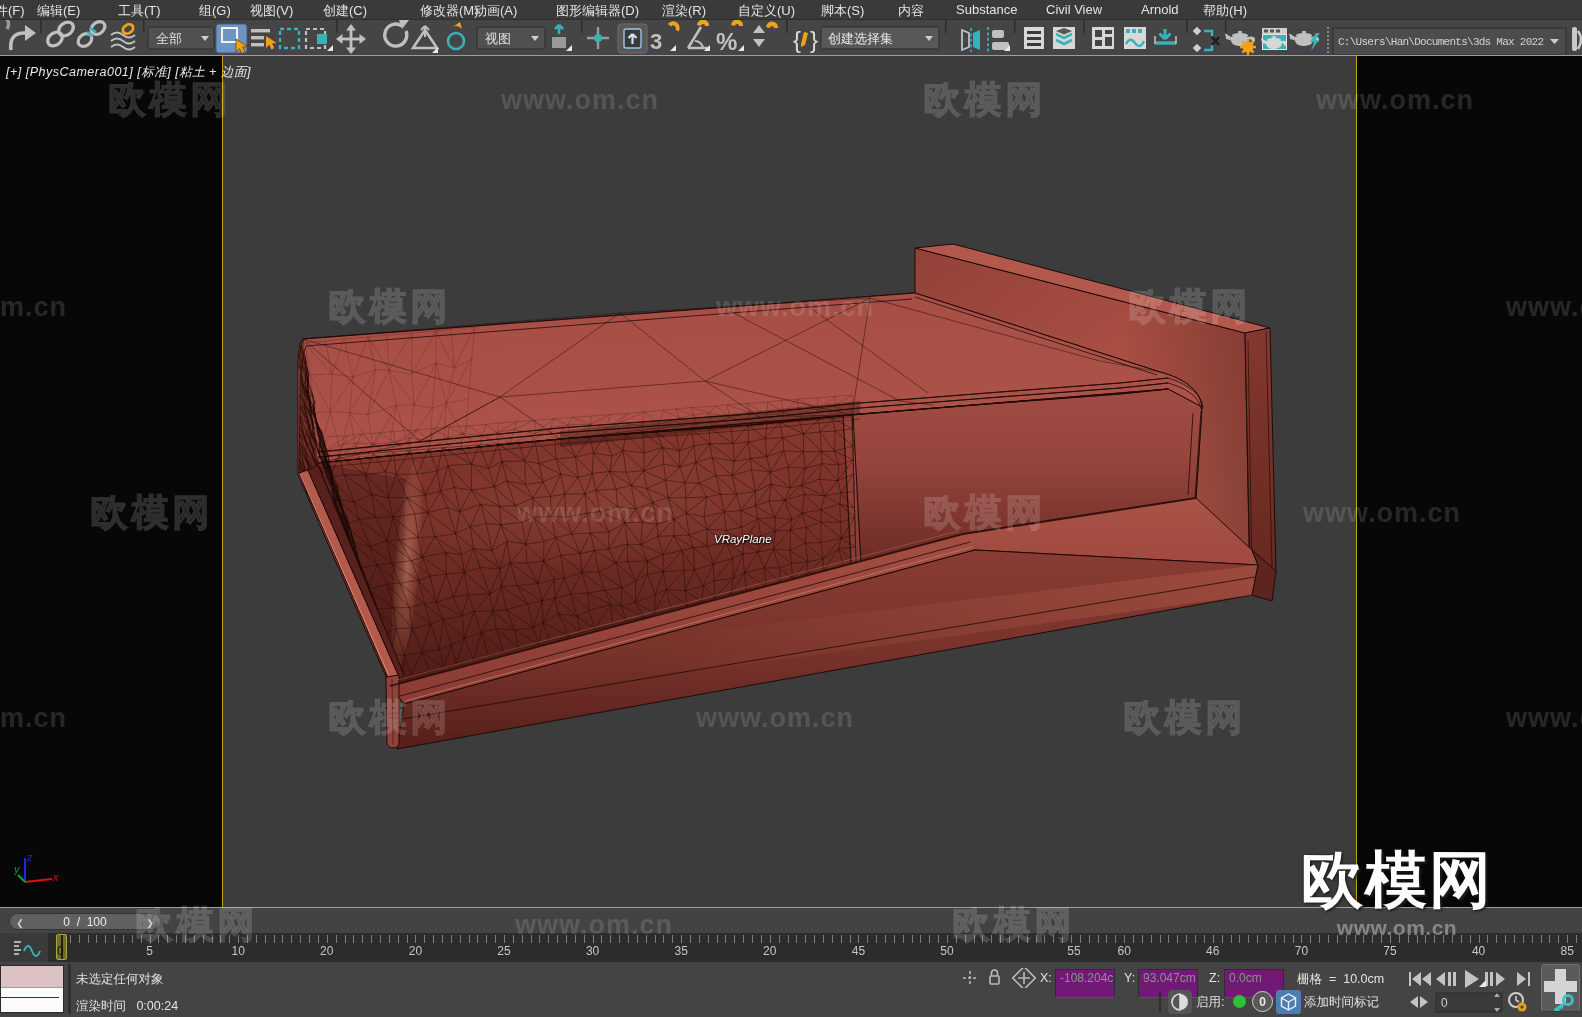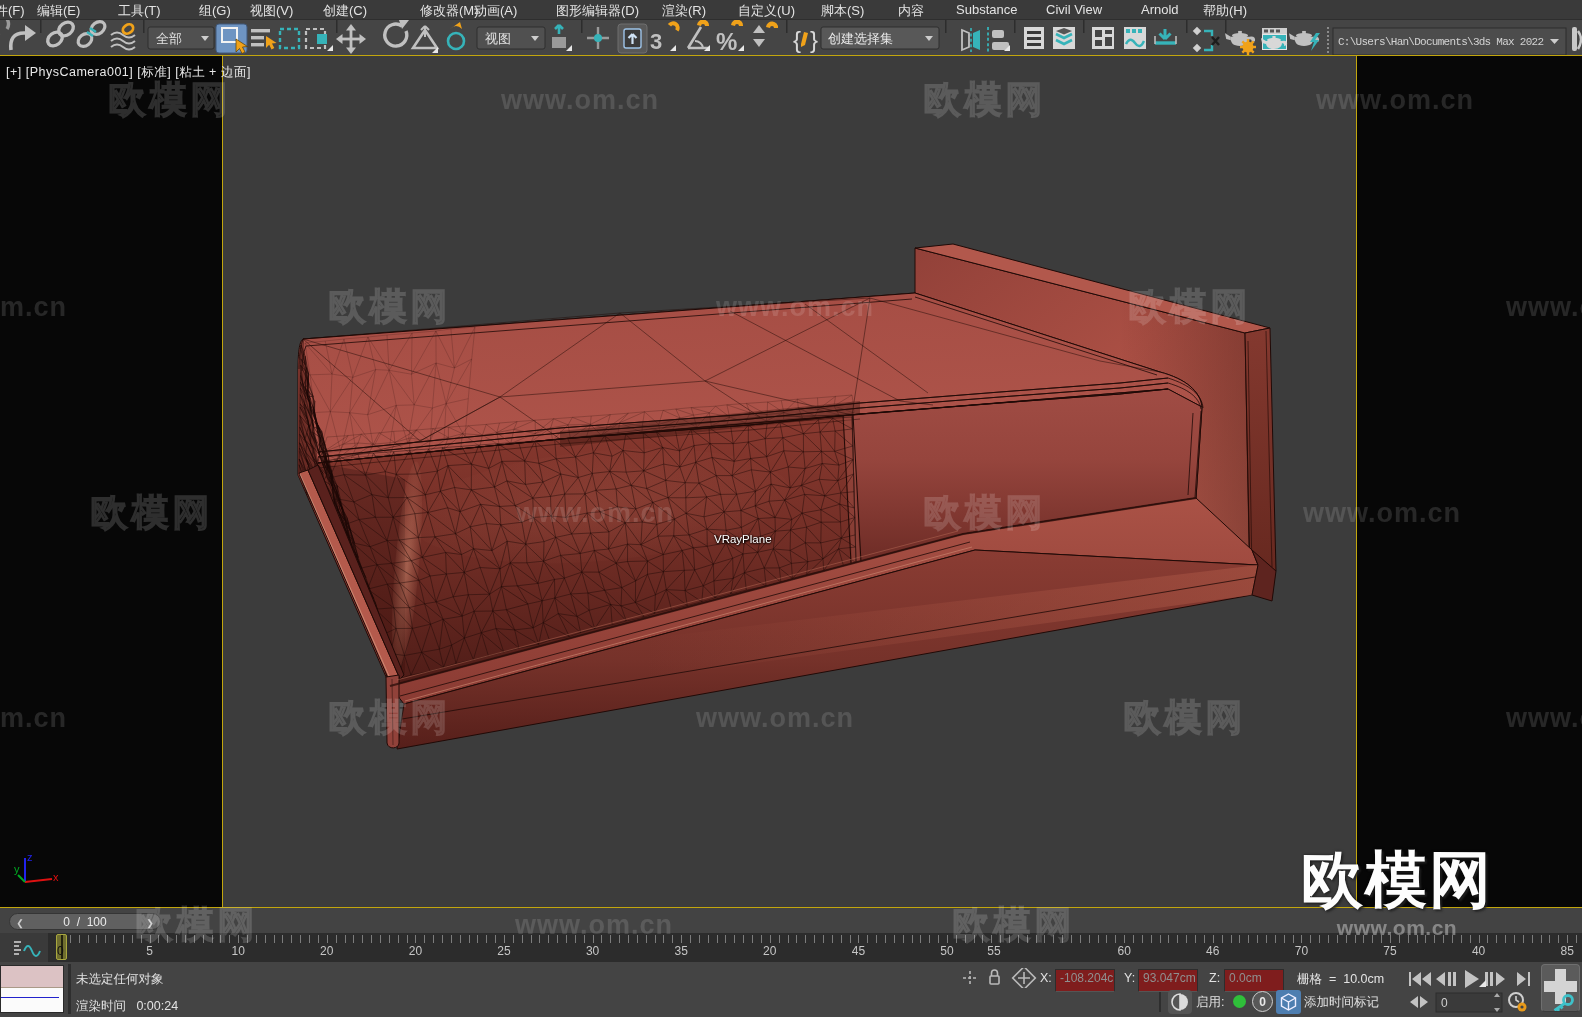--- a/index.html
+++ b/index.html
@@ -1,42 +1,42 @@
 <!DOCTYPE html>
 <html><head><meta charset="utf-8"><style>
 *{margin:0;padding:0;box-sizing:border-box;}
 html,body{width:1582px;height:1017px;overflow:hidden;background:#454545;
  font-family:"Liberation Sans",sans-serif;}
 #menubar{position:absolute;left:0;top:0;width:1582px;height:20px;background:#3a3a3a;
  border-bottom:1px solid #2e2e2e;}
 #menubar span{position:absolute;top:2px;font-size:13px;color:#e3e3e3;white-space:nowrap;}
 #toolbar{position:absolute;left:0;top:20px;width:1582px;height:35px;background:#454545;}
 #vp{position:absolute;left:0;top:55px;width:1582px;height:853px;background:#070707;
- border-top:1px solid #c2a60d;border-bottom:1px solid #c2a60d;}
+ border-top:1px solid #c2a60d;border-bottom:1px solid #c2a60d;font-style:italic;}
 #vpin{position:absolute;left:222px;top:0px;width:1135px;height:851px;background:#3c3c3c;
  border-left:1px solid #c2a60d;border-right:1px solid #c2a60d;}
 #vplabel{position:absolute;left:6px;top:8px;color:#e8e8e8;font-size:12.5px;letter-spacing:0.5px;}
 #vray{position:absolute;left:714px;top:477px;color:#fff;font-size:11.5px;
  text-shadow:0 1px 2px #000,1px 0 2px #000;}
 #trackrow{position:absolute;left:0;top:908px;width:1582px;height:25px;background:#434343;}
 #pill{position:absolute;left:9px;top:5px;width:152px;height:17px;background:#606060;
  border:1px solid #353535;border-radius:9px;color:#ececec;font-size:12px;text-align:center;line-height:16px;}
 #pill .c{position:absolute;top:1px;width:16px;height:14px;color:#cfcfcf;font-size:9px;}
 #ruler{position:absolute;left:0;top:933px;width:1582px;height:29px;background:#3a3a3a;}
 #rstrip{position:absolute;left:48px;top:0;width:1534px;height:29px;background:#2c2c2c;}
 #rstrip .ticks{position:absolute;left:13px;top:2px;width:1521px;height:8px;
  background:repeating-linear-gradient(90deg,#7c7c7c 0 1px,transparent 1px 8.86px);}
 #rstrip span{position:absolute;top:11px;font-size:12px;color:#c6c6c6;transform:translateX(-50%);}
 #marker{position:absolute;left:56px;top:1px;width:11px;height:26px;background:#6f6e2f;
  border:1px solid #a8a73e;border-radius:2px;}
 #marker:after{content:"";position:absolute;left:4px;top:0;width:2px;height:24px;background:#23230d;}
 #mlabel{position:absolute;left:57px;top:11px;font-size:12px;color:#111;z-index:3;}
 #status{position:absolute;left:0;top:962px;width:1582px;height:55px;background:#444444;}
 .stext{position:absolute;color:#e2e2e2;font-size:12.5px;white-space:nowrap;}
-.sfield{position:absolute;height:23px;background:#7f1d1d;border:1px solid #2d2d2d;
+.sfield{position:absolute;height:29px;background:#701a75;border:1px solid #2d2d2d;
  border-bottom-color:#555;color:#8f8f8f;font-size:12px;padding:1px 4px;}
 #listener{position:absolute;left:0;top:3px;width:64px;height:48px;border:1px solid #2a2a2a;}
 #listener .p{height:22px;background:#dcc2c4;border-bottom:1px solid #a98;}
 #listener .w{height:24px;background:#fbfbfb;position:relative;}
 #listener .w i{position:absolute;left:0;top:9px;width:58px;height:1px;background:#2222cc;display:block;}
 #bigplus{position:absolute;left:1541px;top:2px;width:39px;height:48px;background:#5b5b5b;
  border:1px solid #6f6f6f;border-bottom-color:#3a3a3a;border-radius:4px;}
 .wm-eu{position:absolute;transform:translate(-50%,-50%);font-weight:bold;font-size:37px;
  letter-spacing:4px;color:transparent;-webkit-text-stroke:1.3px rgba(255,255,255,0.16);white-space:nowrap;}
 .wm-om{position:absolute;transform:translate(-50%,-50%);font-size:27px;font-weight:bold;letter-spacing:1px;
@@ -425,21 +425,21 @@
       <span style="left:101.6px">5</span>
       <span style="left:190.2px">10</span>
       <span style="left:278.8px">20</span>
       <span style="left:367.4px">20</span>
       <span style="left:456.0px">25</span>
       <span style="left:544.6px">30</span>
       <span style="left:633.2px">35</span>
       <span style="left:721.8px">20</span>
       <span style="left:810.4px">45</span>
       <span style="left:899.0px">50</span>
-      <span style="left:946px">55</span>
+      <span style="left:1026px">55</span>
       <span style="left:1076.2px">60</span>
       <span style="left:1164.8px">46</span>
       <span style="left:1253.4px">70</span>
       <span style="left:1342.0px">75</span>
       <span style="left:1430.6px">40</span>
       <span style="left:1519.2px">85</span>
     </div>
     <div id="marker"></div>
     <div id="mlabel">0</div>
   </div>

